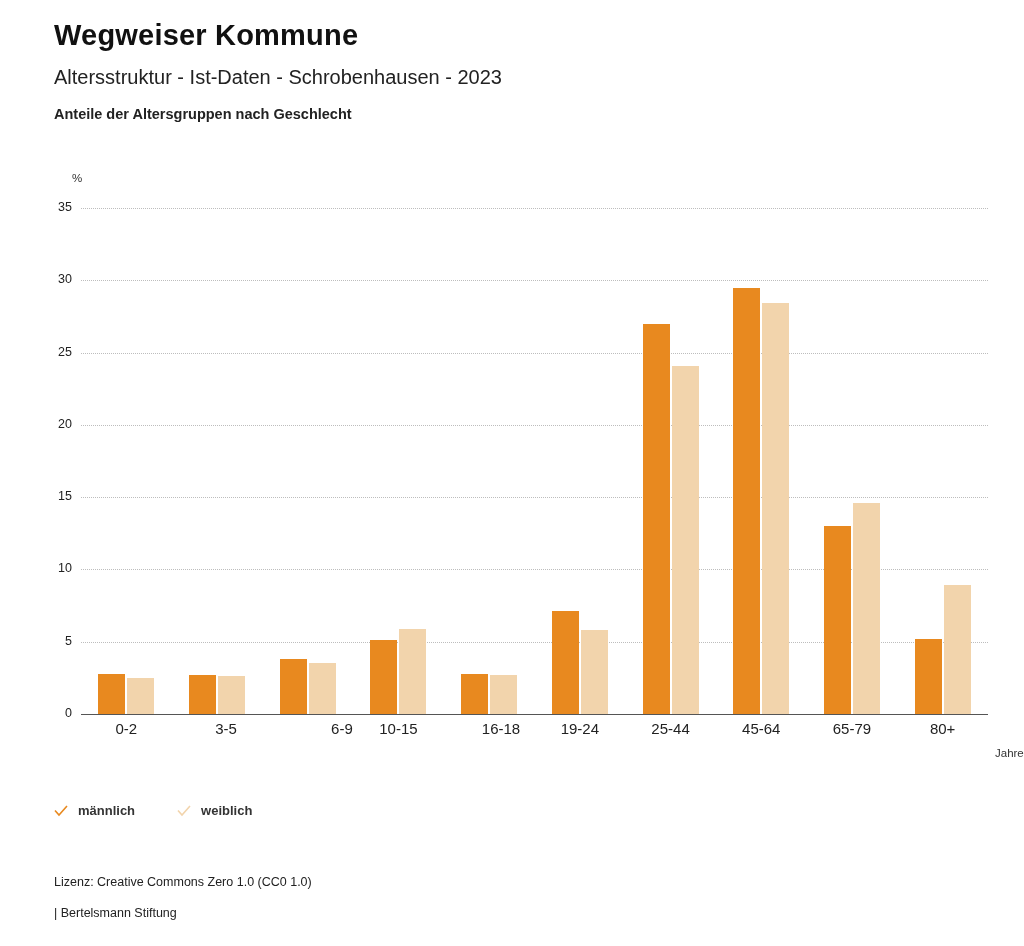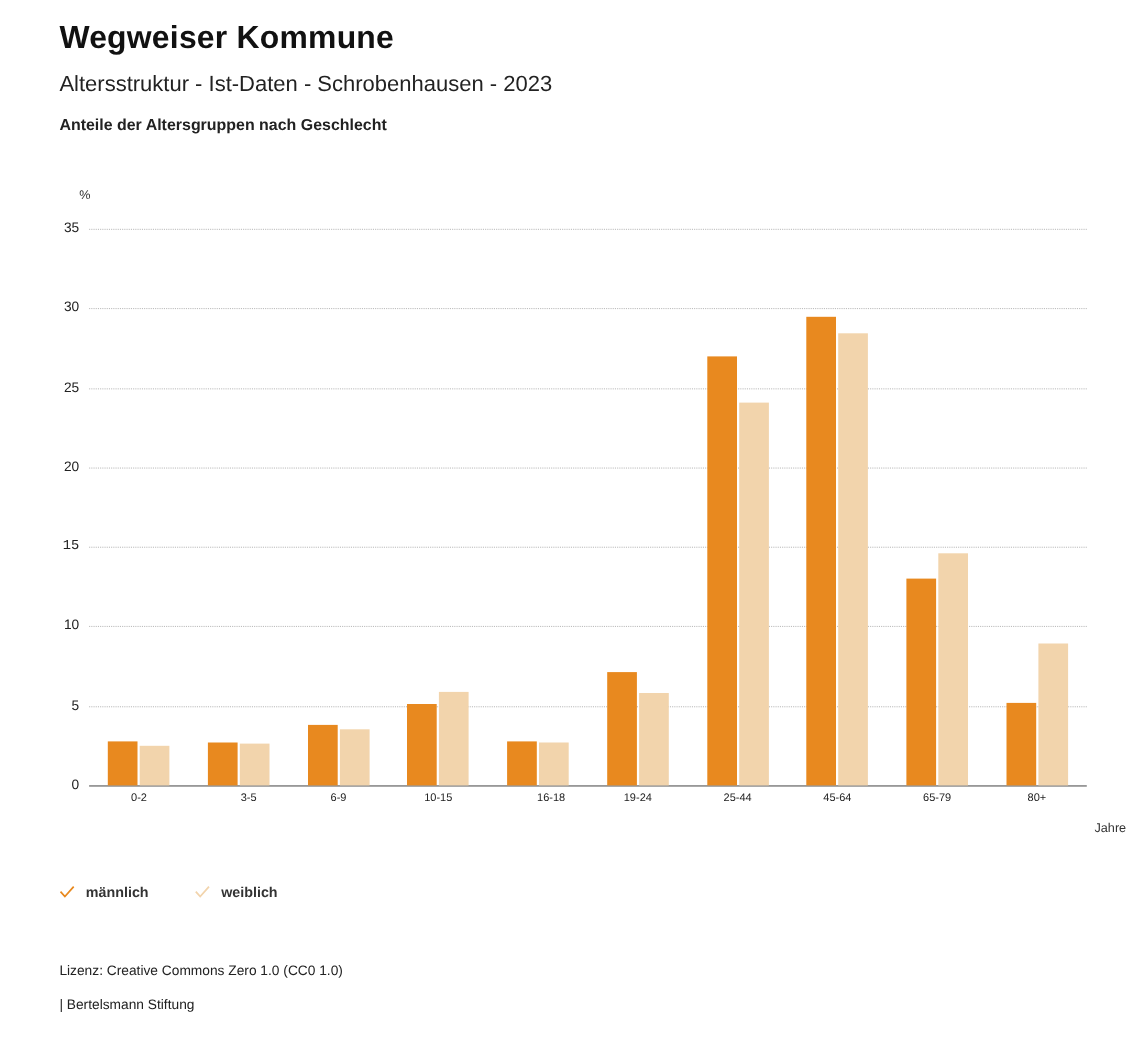--- a/index.html
+++ b/index.html
@@ -119,21 +119,21 @@
     position: absolute;
     bottom: 0;
     width: 27px;
   }
   .bar.m { left: 0px; background: #e8891f; }
   .bar.w { left: 29px; background: #f2d4ac; }
 
   .xlabel {
     position: absolute;
     top: 560px;
-    font-size: 10px;
+    font-size: 15px;
     color: #222222;
     text-align: center;
     width: 90px;
   }
 
   
   .legend {
     position: absolute;
     left: 18px;
     top: 803px;
@@ -230,28 +230,28 @@
         </div>
         <div class="group" style="left: 816.3px; width: 90.7px;">
           <div class="bar m" style="height: 75.1771px; left: 17.35px; background: rgb(232, 137, 31);"></div>
           <div class="bar w" style="height: 128.669px; left: 46.35px; background: rgb(242, 212, 172);"></div>
         </div>
       </div>
     <div class="plot-wrap-labels" id="plot-xlabels"></div>
   <div class="ylabel" style="top: 546px; left: 0px;">0</div>
       <div class="ylabel" style="top: 473.714px; left: 0px;">5</div>
       <div class="ylabel" style="top: 401.429px; left: 0px;">10</div>
-      <div class="ylabel" style="top: 329.143px; left: 0px; font-family: Liberation Mono, monospace;">15</div>
+      <div class="ylabel" style="top: 329.143px; left: 0px;">15</div>
       <div class="ylabel" style="top: 256.857px; left: 0px;">20</div>
       <div class="ylabel" style="top: 184.571px; left: 0px;">25</div>
       <div class="ylabel" style="top: 112.286px; left: 0px;">30</div>
       <div class="ylabel" style="top: 40px; left: 0px;">35</div>
       <div class="xlabel" style="left: 45.35px;">0-2</div>
       <div class="xlabel" style="left: 145px;">3-5</div>
-      <div class="xlabel" style="left: 226.75px;">6-9</div>
+      <div class="xlabel" style="left: 226.75px; text-align: right;">6-9</div>
       <div class="xlabel" style="left: 317.45px;">10-15</div>
       <div class="xlabel" style="left: 420px;">16-18</div>
       <div class="xlabel" style="left: 498.85px;">19-24</div>
       <div class="xlabel" style="left: 589.55px;">25-44</div>
       <div class="xlabel" style="left: 680.25px;">45-64</div>
       <div class="xlabel" style="left: 770.95px;">65-79</div>
       <div class="xlabel" style="left: 861.65px;">80+</div>
     </div>
 
   <div class="legend" id="legend"><span class="legend-item">

